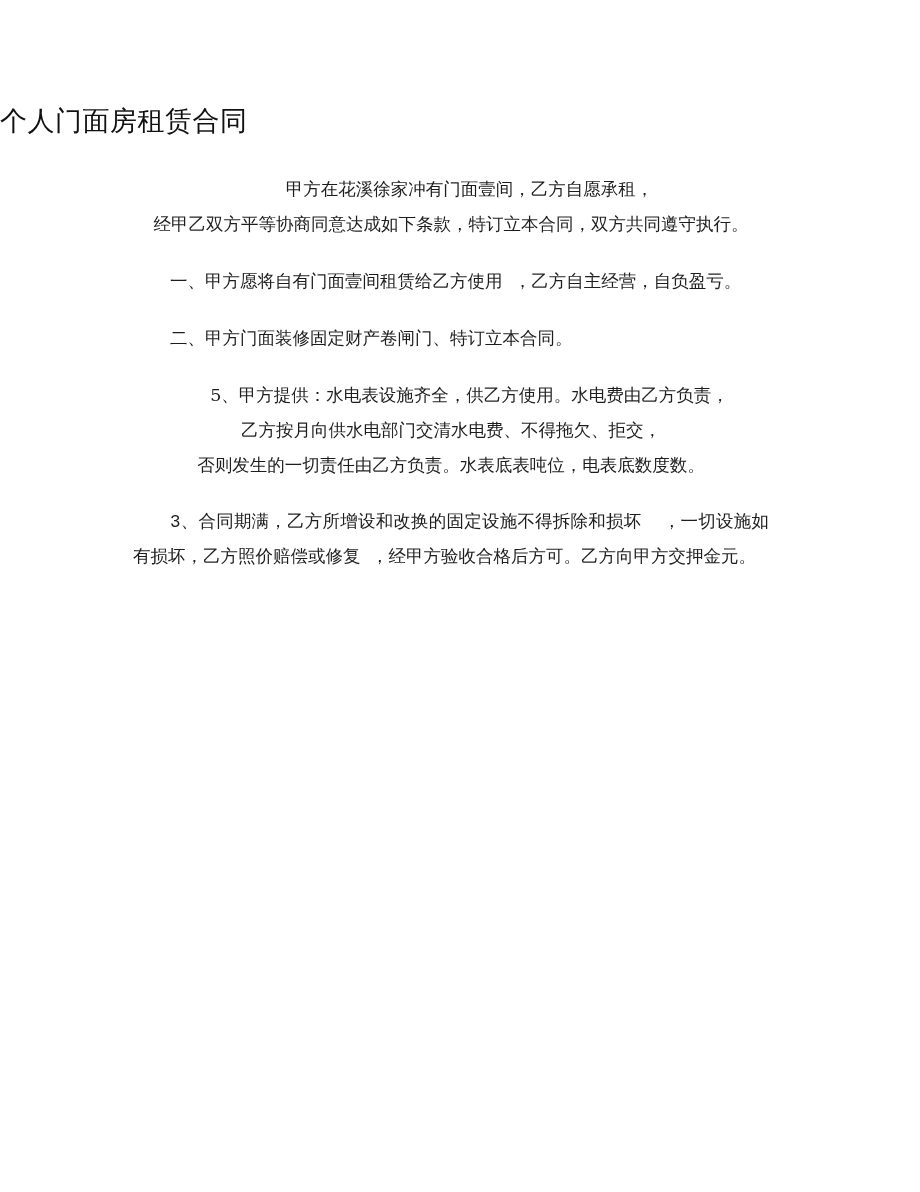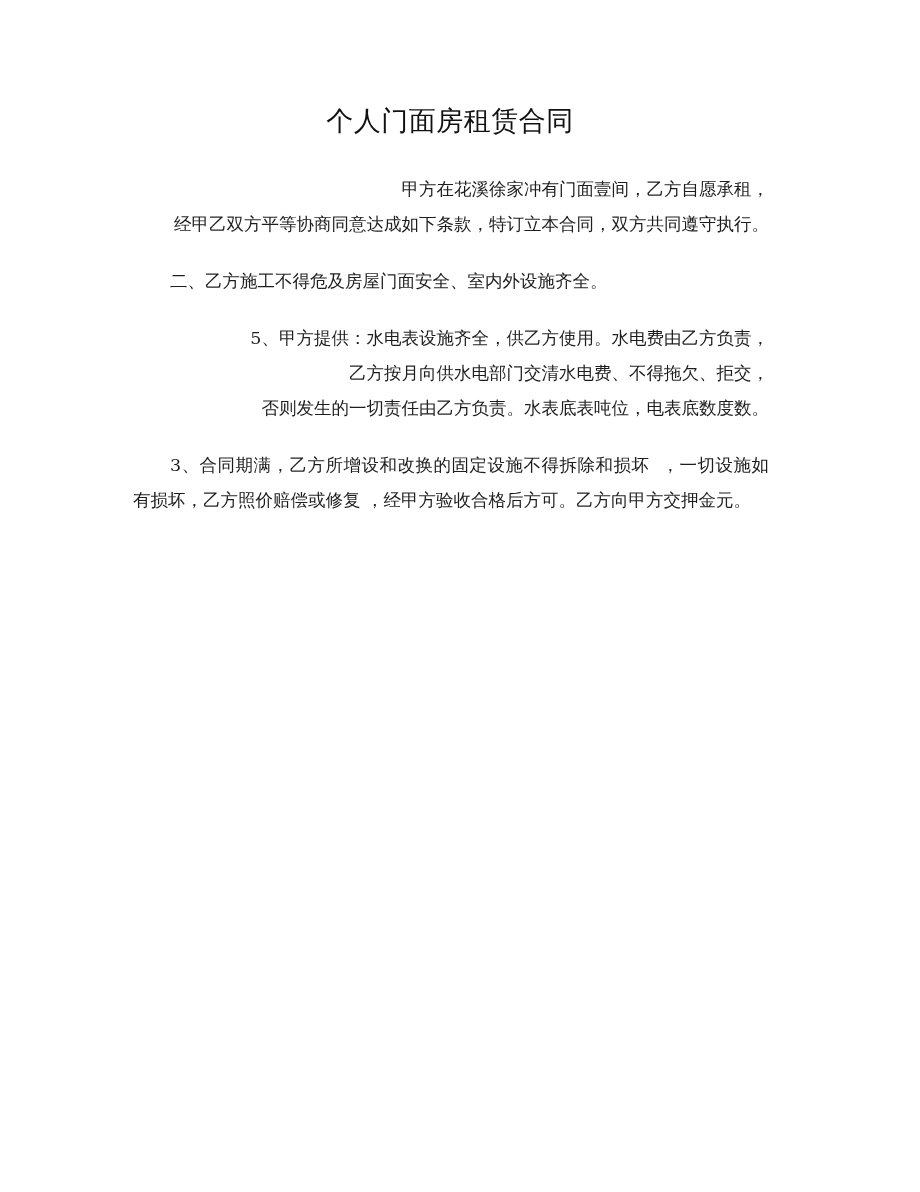--- a/index.html
+++ b/index.html
@@ -22,21 +22,20 @@
     inset: 0;
     background: #ffffff;
   }
 
   
   .doc-title {
     position: absolute;
     top: 104px;
     left: 0;
     width: 900px;
-    text-align: center;
     font-size: 27px;
     line-height: 34px;
     letter-spacing: 0.5px;
     font-weight: 400;
     color: #111111;
     font-family: "DejaVu Serif", "Liberation Serif", serif;
   }
 
   
   .doc-body {
@@ -50,48 +49,49 @@
     text-align: justify;
     text-justify: inter-ideograph;
   }
 
   .para {
     margin: 0 0 22px 0;
     text-indent: 37px;
     white-space: pre-wrap;
     word-break: break-all;
   }
-  .para:last-child { margin-bottom: 0; }
+  .para:last-child { margin-bottom: 0; font-family: Liberation Mono, monospace; }
 
   
   .para.short {
     text-align: left;
   }
   
   .para.hard {
-    text-align: right;
+    text-align: center;
     word-break: normal;
   }
 </style>
 </head>
 <body>
 
 <div id="page">
 
   <div class="doc-title">个人门面房租赁合同</div>
 
   <div class="doc-body">
 
 
 
     <p class="para hard">甲方在花溪徐家冲有门面壹间，乙方自愿承租，
 经甲乙双方平等协商同意达成如下条款，特订立本合同，双方共同遵守执行。</p>
 
+    <p class="para short">一、甲方愿将自有门面壹间租赁给乙方使用  ，乙方自主经营，自负盈亏。</p>
 
-    <p class="para short">二、乙方施工不得危及房屋门面安全、室内外设施齐全。</p>
+    <p class="para short">二、甲方门面装修固定财产卷闸门、特订立本合同。</p>
 
 
 
     <p class="para hard">5、甲方提供：水电表设施齐全，供乙方使用。水电费由乙方负责，
 乙方按月向供水电部门交清水电费、不得拖欠、拒交，
 否则发生的一切责任由乙方负责。水表底表吨位，电表底数度数。</p>
 
 
 
     <p class="para">3、合同期满，乙方所增设和改换的固定设施不得拆除和损坏  ，一切设施如有损坏，乙方照价赔偿或修复 ，经甲方验收合格后方可。乙方向甲方交押金元。</p>

